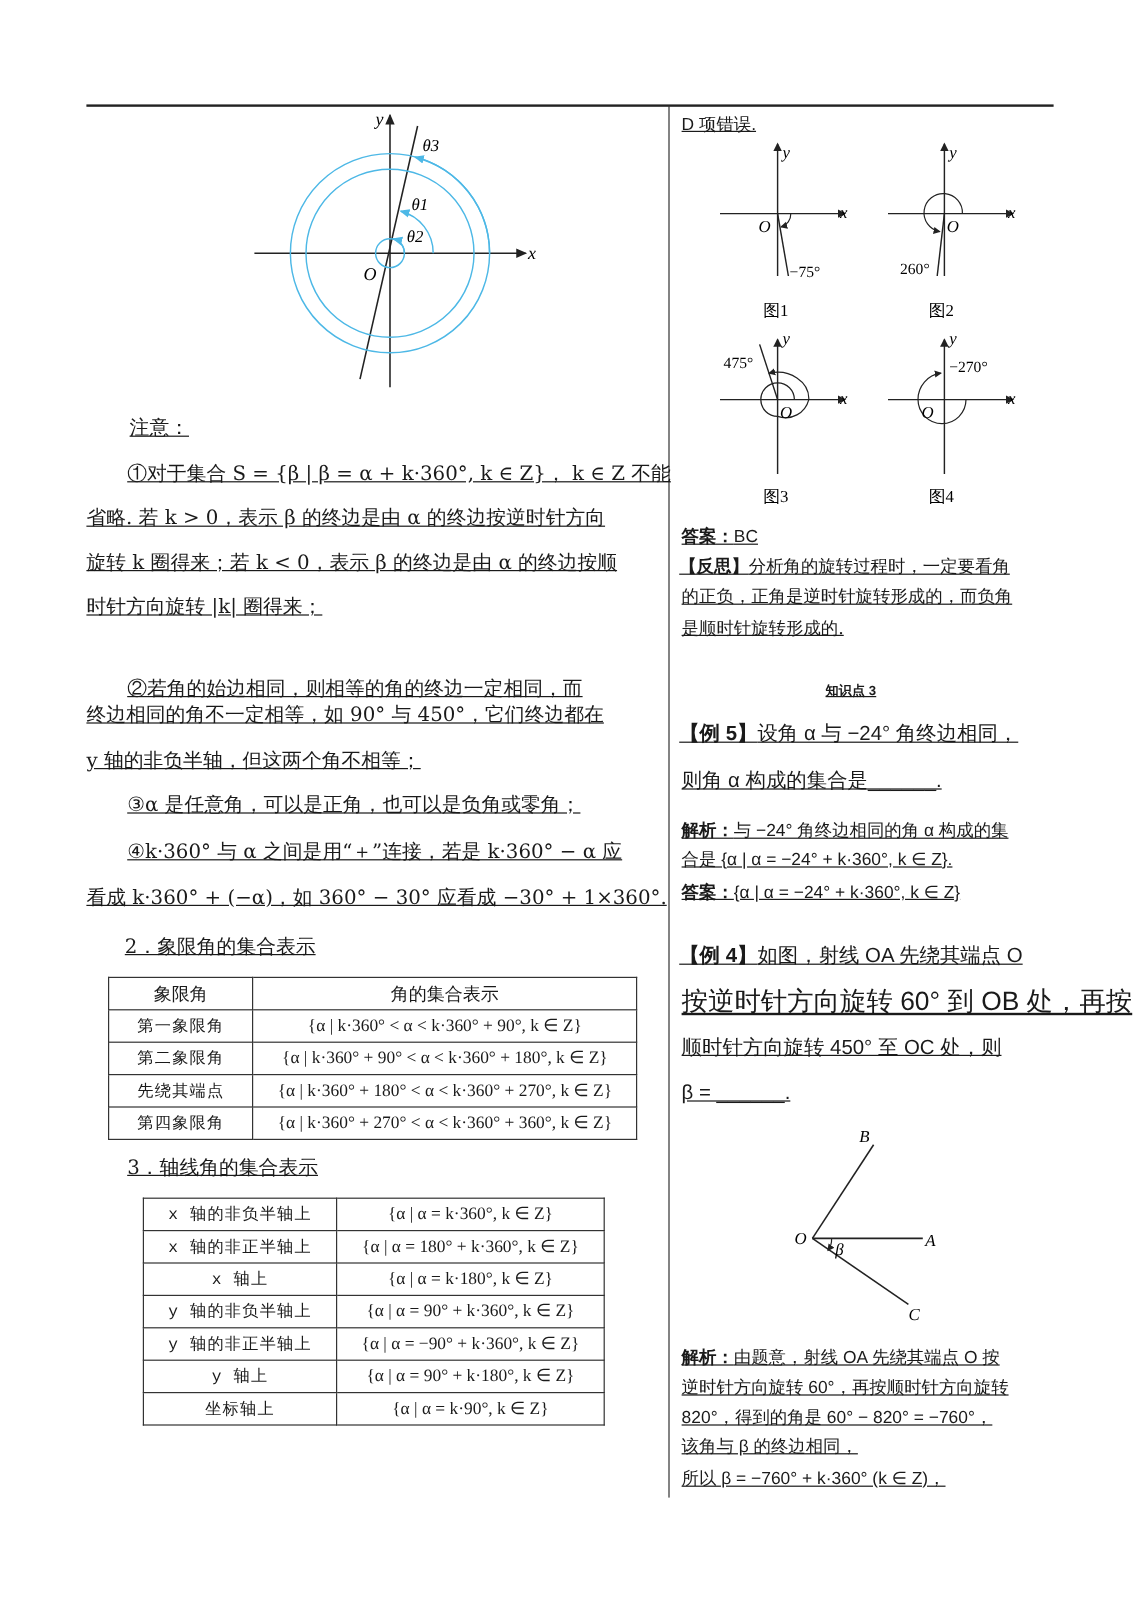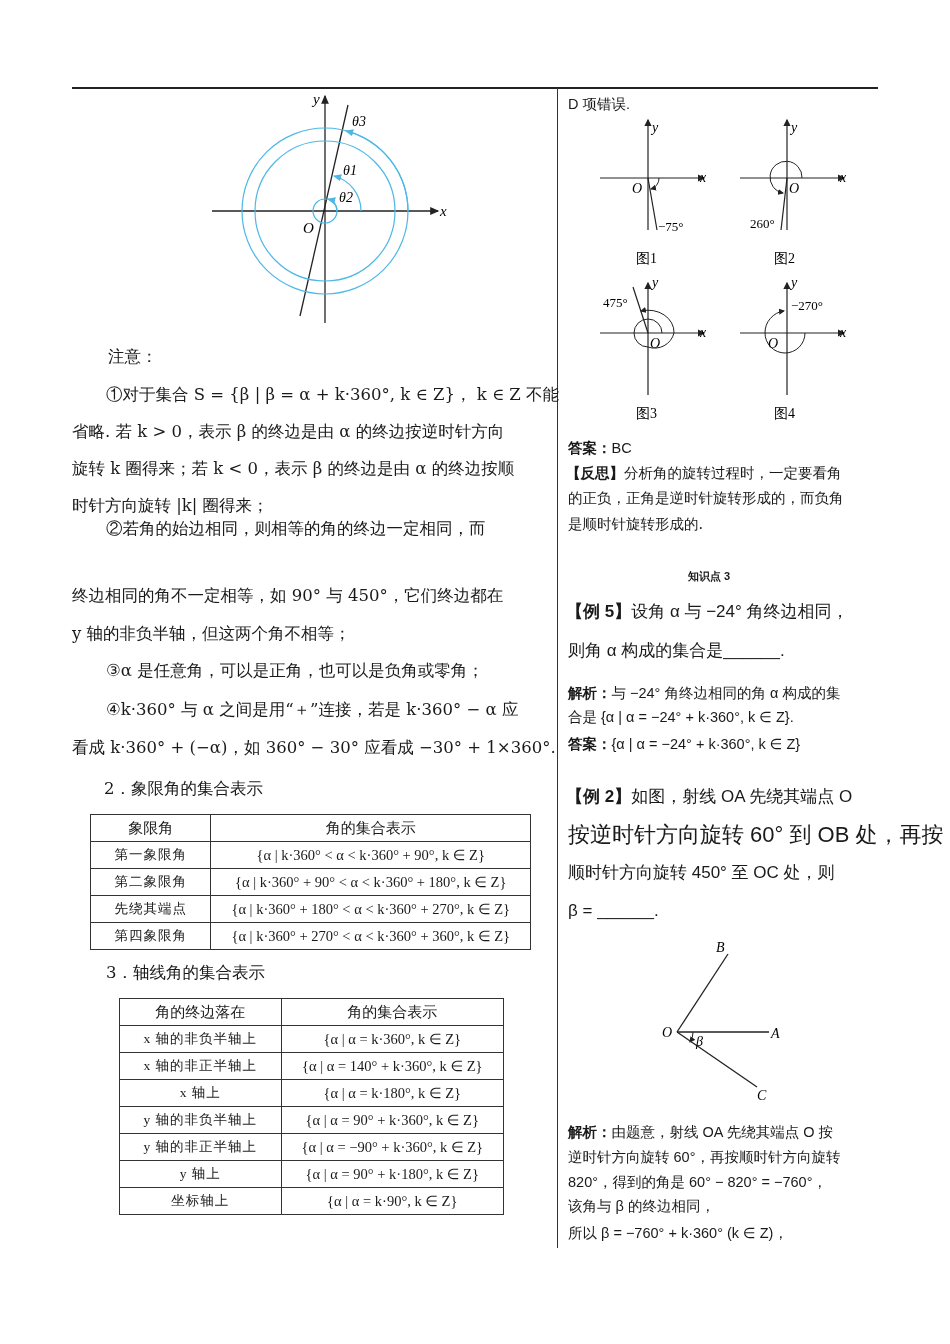--- a/index.html
+++ b/index.html
@@ -1,29 +1,29 @@
 <!DOCTYPE html>
 <html><head>
 <meta charset="utf-8">
 <style>
   html, body { margin:0; padding:0; background:#ffffff; }
   body { width:950px; height:1344px; position:relative; overflow:hidden;
          font-family:"DejaVu Serif", "Liberation Serif", serif; color:#1a1a1a; }
   .abs { position:absolute; }
   .rule-top { left:72px; top:87px; width:806px; height:2px; background:#222; }
   .rule-mid { left:557px; top:88px; width:1px; height:1160px; background:#333; }
-  .t { position:absolute; white-space:nowrap; font-size:16.5px; line-height:22px; }
+  .t { position:absolute; white-space:nowrap; font-size:16.5px; line-height:22px;text-decoration:underline; }
   .bold { font-weight:bold; }
   .sans { font-family:"Liberation Sans", "DejaVu Sans", sans-serif; }
   .sm { font-size:14.5px; line-height:20px; }
   table.tb { position:absolute; border-collapse:collapse; font-size:14.5px; }
   table.tb td, table.tb th { border:1.2px solid #333; height:26px; padding:0 20px; text-align:center;
       font-family:"Liberation Serif", serif; white-space:nowrap; }
   table.tb th { font-family:"Liberation Sans", "DejaVu Sans", sans-serif; font-weight:normal; font-size:15px; }
-  table.tb td.l { font-family:Liberation Serif, serif; font-size:13.5px; letter-spacing:1px; }
+  table.tb td.l { font-family:Liberation Mono, monospace; font-size:13.5px; letter-spacing:1px; }
   svg text { font-family:"Liberation Serif", serif; }
 </style>
 </head>
 <body>
 
 <div class="abs rule-top"></div>
 <div class="abs rule-mid"></div>
 
 <svg class="abs" style="left:200px;top:88px" width="260" height="235">
   <defs>
@@ -50,21 +50,21 @@
   <text x="143" y="87" font-size="14" font-style="italic">θ1</text>
   <text x="139" y="114" font-size="14" font-style="italic">θ2</text>
 </svg>
 
 <div class="t" style="left:108px;top:346px">注意：</div>
 <div class="t" style="left:106px;top:384px">①对于集合 S = {β | β = α + k·360°, k ∈ Z}， k ∈ Z 不能</div>
 <div class="t" style="left:72px;top:421px">省略. 若 k &gt; 0，表示 β 的终边是由 α 的终边按逆时针方向</div>
 <div class="t" style="left:72px;top:458px">旋转 k 圈得来；若 k &lt; 0，表示 β 的终边是由 α 的终边按顺</div>
 <div class="t" style="left:72px;top:495px">时针方向旋转 |k| 圈得来；</div>
 
-<div class="t" style="left:106px;top:518px">②若角的始边相同，则相等的角的终边一定相同，而</div>
+<div class="t" style="left:106px;top:563px">②若角的始边相同，则相等的角的终边一定相同，而</div>
 <div class="t" style="left:72px;top:585px">终边相同的角不一定相等，如 90° 与 450°，它们终边都在</div>
 <div class="t" style="left:72px;top:623px">y 轴的非负半轴，但这两个角不相等；</div>
 <div class="t" style="left:106px;top:660px">③α 是任意角，可以是正角，也可以是负角或零角；</div>
 <div class="t" style="left:106px;top:699px">④k·360° 与 α 之间是用“＋”连接，若是 k·360° − α 应</div>
 <div class="t" style="left:72px;top:737px">看成 k·360° + (−α)，如 360° − 30° 应看成 −30° + 1×360°.</div>
 
 <div class="t" style="left:104px;top:778px">2．象限角的集合表示</div>
 
 <table class="tb" style="left:90px;top:814px;width:441px">
   <tbody>
@@ -88,31 +88,27 @@
         <td class="l">第四象限角</td>
         <td>{α | k·360° + 270° &lt; α &lt; k·360° + 360°, k ∈ Z}</td>
       </tr>
 </tbody>
   </table>
 
 <div class="t" style="left:106px;top:962px">3．轴线角的集合表示</div>
 
 <table class="tb" style="left:119px;top:998px;width:385px">
   <tbody>
-      <tr>
-    <th style="width:136px">角的终边落在</th>
-    <th>角的集合表示</th>
-  </tr>
   <tr>
         <td class="l">x 轴的非负半轴上</td>
         <td>{α | α = k·360°, k ∈ Z}</td>
       </tr>
   <tr>
         <td class="l">x 轴的非正半轴上</td>
-        <td>{α | α = 140° + k·360°, k ∈ Z}</td>
+        <td>{α | α = 180° + k·360°, k ∈ Z}</td>
       </tr>
   <tr>
         <td class="l">x 轴上</td>
         <td>{α | α = k·180°, k ∈ Z}</td>
       </tr>
   <tr>
         <td class="l">y 轴的非负半轴上</td>
         <td>{α | α = 90° + k·360°, k ∈ Z}</td>
       </tr>
   <tr>
@@ -205,21 +201,21 @@
 
 <div class="t sm sans" style="left:568px;top:683px">
   <span class="bold">解析：</span><span>与 −24° 角终边相同的角 α 构成的集</span>
 </div>
 <div class="t sm sans" style="left:568px;top:707px">合是 {α | α = −24° + k·360°, k ∈ Z}.</div>
 <div class="t sm sans" style="left:568px;top:734px">
   <span class="bold">答案：</span><span>{α | α = −24° + k·360°, k ∈ Z}</span>
 </div>
 
 <div class="t sans" style="left:566px;top:786px;font-size:17px">
-  <span class="bold">【例 2】</span><span>如图，射线 OA 先绕其端点 O</span>
+  <span class="bold">【例 4】</span><span>如图，射线 OA 先绕其端点 O</span>
 </div>
 <div class="t sans" style="left:568px;top:824px;font-size:22px">按逆时针方向旋转 60° 到 OB 处，再按</div>
 <div class="t sans" style="left:568px;top:862px;font-size:17px">顺时针方向旋转 450° 至 OC 处，则</div>
 <div class="t sans" style="left:568px;top:900px;font-size:17px">β = ______.</div>
 
 <svg class="abs" style="left:650px;top:935px" width="140" height="170">
   <defs>
       <marker id="am" markerWidth="7" markerHeight="7" refX="5" refY="3.5" orient="auto">
         <path d="M0,0.5 L6,3.5 L0,6.5 Z" fill="#222"></path>
       </marker>

